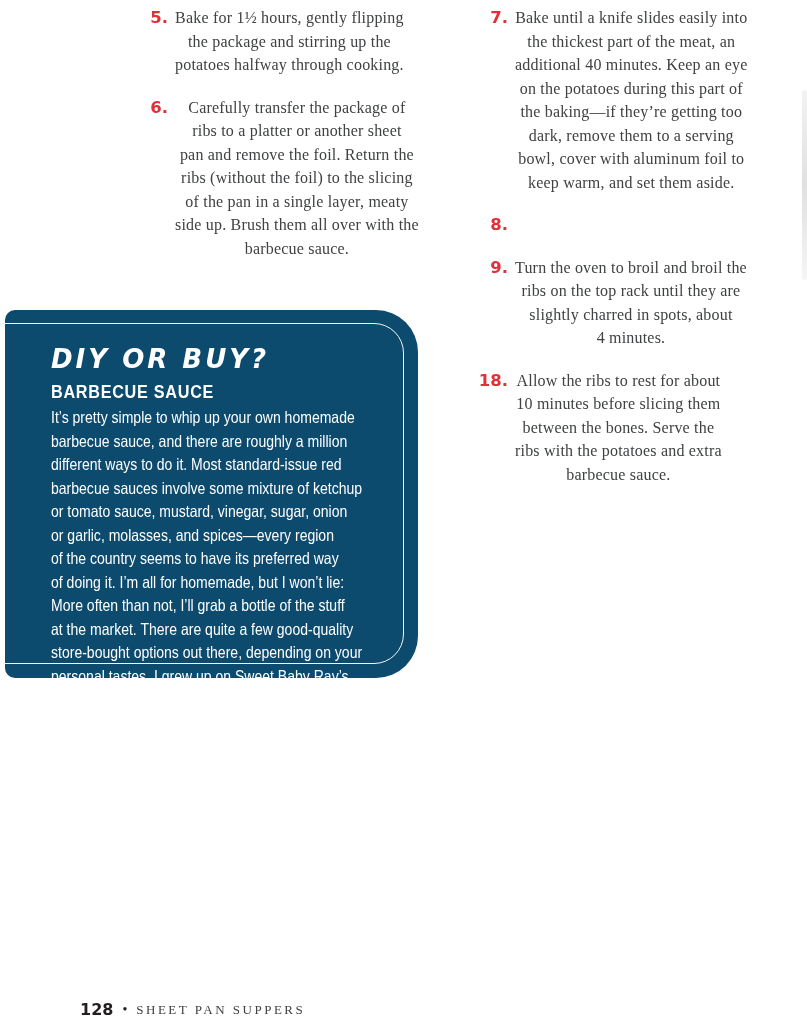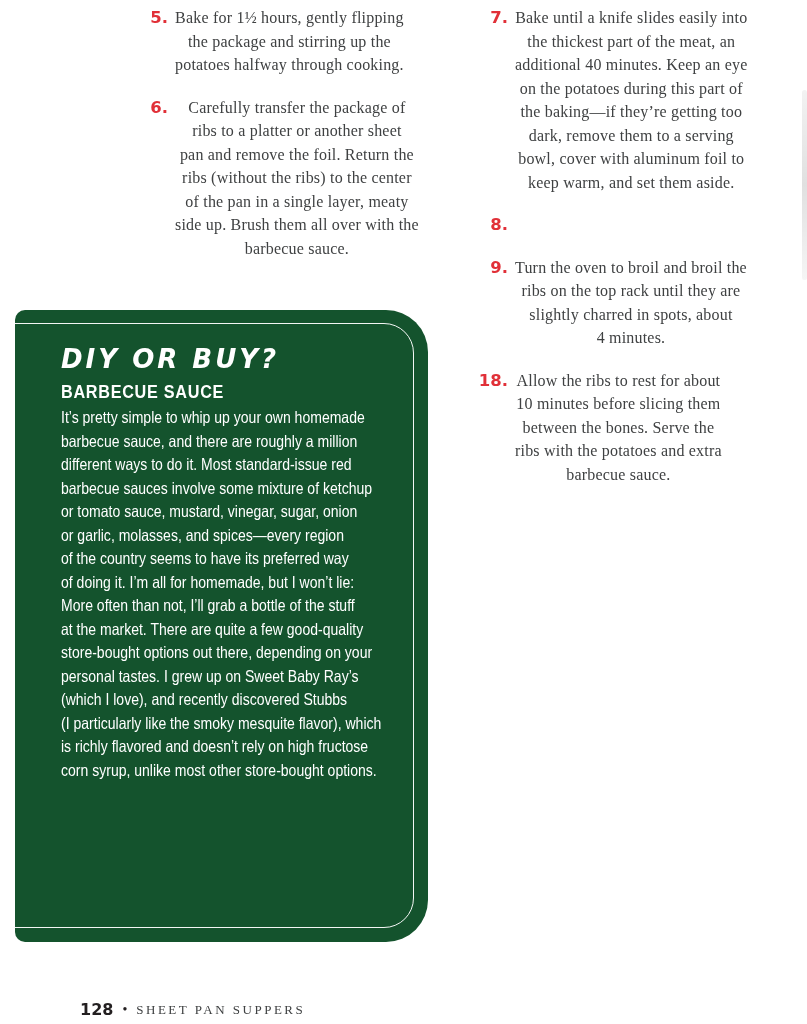--- a/index.html
+++ b/index.html
@@ -32,25 +32,25 @@
     font-family: "Liberation Serif", serif;
     font-size: 16px;
     line-height: 23.5px;
     letter-spacing: 0.2px;
     color: #3F4142;
     text-align: center;
   }
   
   .diy-box {
     position: absolute;
-    left: 15px;
+    left: 5px;
     top: 310px;
     width: 413px;
-    height: 632px;
-    background: #14532d;
+    height: 368px;
+    background: #0c4a6e;
     border-radius: 10px 42px 42px 10px;
   }
   .diy-inner {
     position: absolute;
     left: -14px;
     top: 13px;
     right: 14px;
     bottom: 14px;
     border: 1.5px solid rgba(255,255,255,0.95);
     border-radius: 4px 30px 30px 4px;
@@ -133,21 +133,21 @@
       <span class="step-num">5.</span>
       <span class="step-text">Bake for 1½ hours, gently flipping
 the package and stirring up the
 potatoes halfway through cooking.</span>
     </div>
     <div class="step">
       <span class="step-num">6.</span>
       <span class="step-text">Carefully transfer the package of
 ribs to a platter or another sheet
 pan and remove the foil. Return the
-ribs (without the ribs) to the center
+ribs (without the foil) to the slicing
 of the pan in a single layer, meaty
 side up. Brush them all over with the
 barbecue sauce.</span>
     </div>
   </div>
 
   <div class="col col-right">
     <div class="step">
       <span class="step-num">7.</span>
       <span class="step-text">Bake until a knife slides easily into

